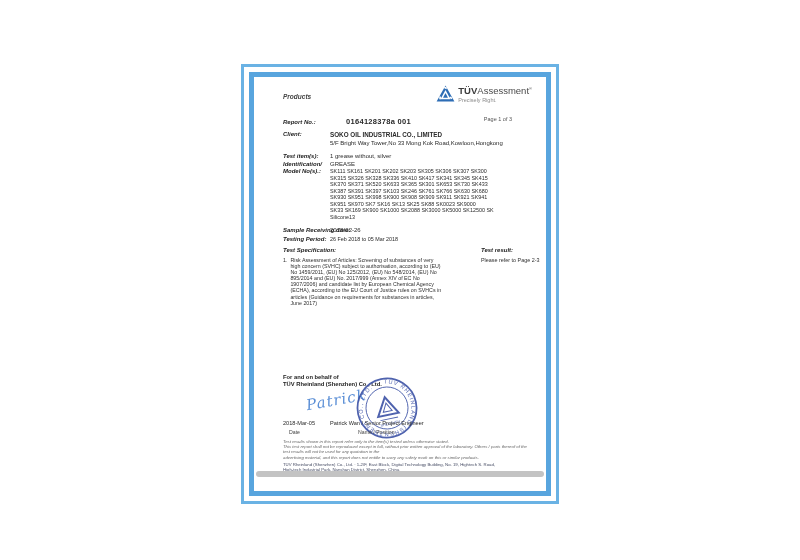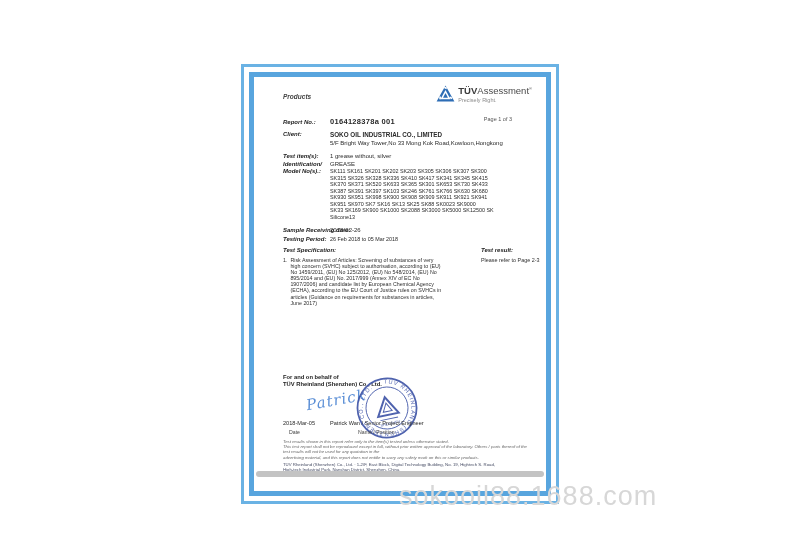--- a/index.html
+++ b/index.html
@@ -85,21 +85,21 @@
           </svg>
           <div class="logo-txtwrap">
             <div class="logo-name"><b>TÜV</b><span>Assessment</span><span class="logo-reg">®</span></div>
             <div class="logo-tagline">Precisely Right.</div>
           </div>
         </div>
 
         <div class="page-ind">Page 1 of 3</div>
 
         <div class="lbl" style="top:42px;">Report No.:</div>
-        <div class="val val-bold report-no" style="top:40px;">0164128378a 001</div>
+        <div class="val val-bold report-no" style="top:40px;margin-left:16px;">0164128378a 001</div>
 
         <div class="lbl" style="top:54px;">Client:</div>
         <div class="val client-name" style="top:54px;">SOKO OIL INDUSTRIAL CO., LIMITED</div>
         <div class="val" style="top:63px;">5/F Bright Way Tower,No 33 Mong Kok Road,Kowloon,Hongkong</div>
 
         <div class="lbl" style="top:76px;">Test item(s):</div>
         <div class="val" style="top:76px;">1 grease without, silver</div>
 
         <div class="lbl" style="top:84px;">Identification/</div>
         <div class="lbl" style="top:91px;">Model No(s).:</div>
@@ -161,15 +161,14 @@
           <div class="addr">High-tech Industrial Park, Nanshan District, Shenzhen, China</div>
           <div class="addr"><span>Tel: 0086 755 8268 1188 · Fax: 0086 755 2689 7130 · Mail: service@tuv.com · Web: </span><span class="weblink">www.tuv.com</span></div>
         </div>
 
         <div class="graybar"></div>
 
       </div>
     </div>
   </div>
 
-  <div class="wm-url">sokooil88.1688.com</div>
 
 </div>
 
 </body></html>

